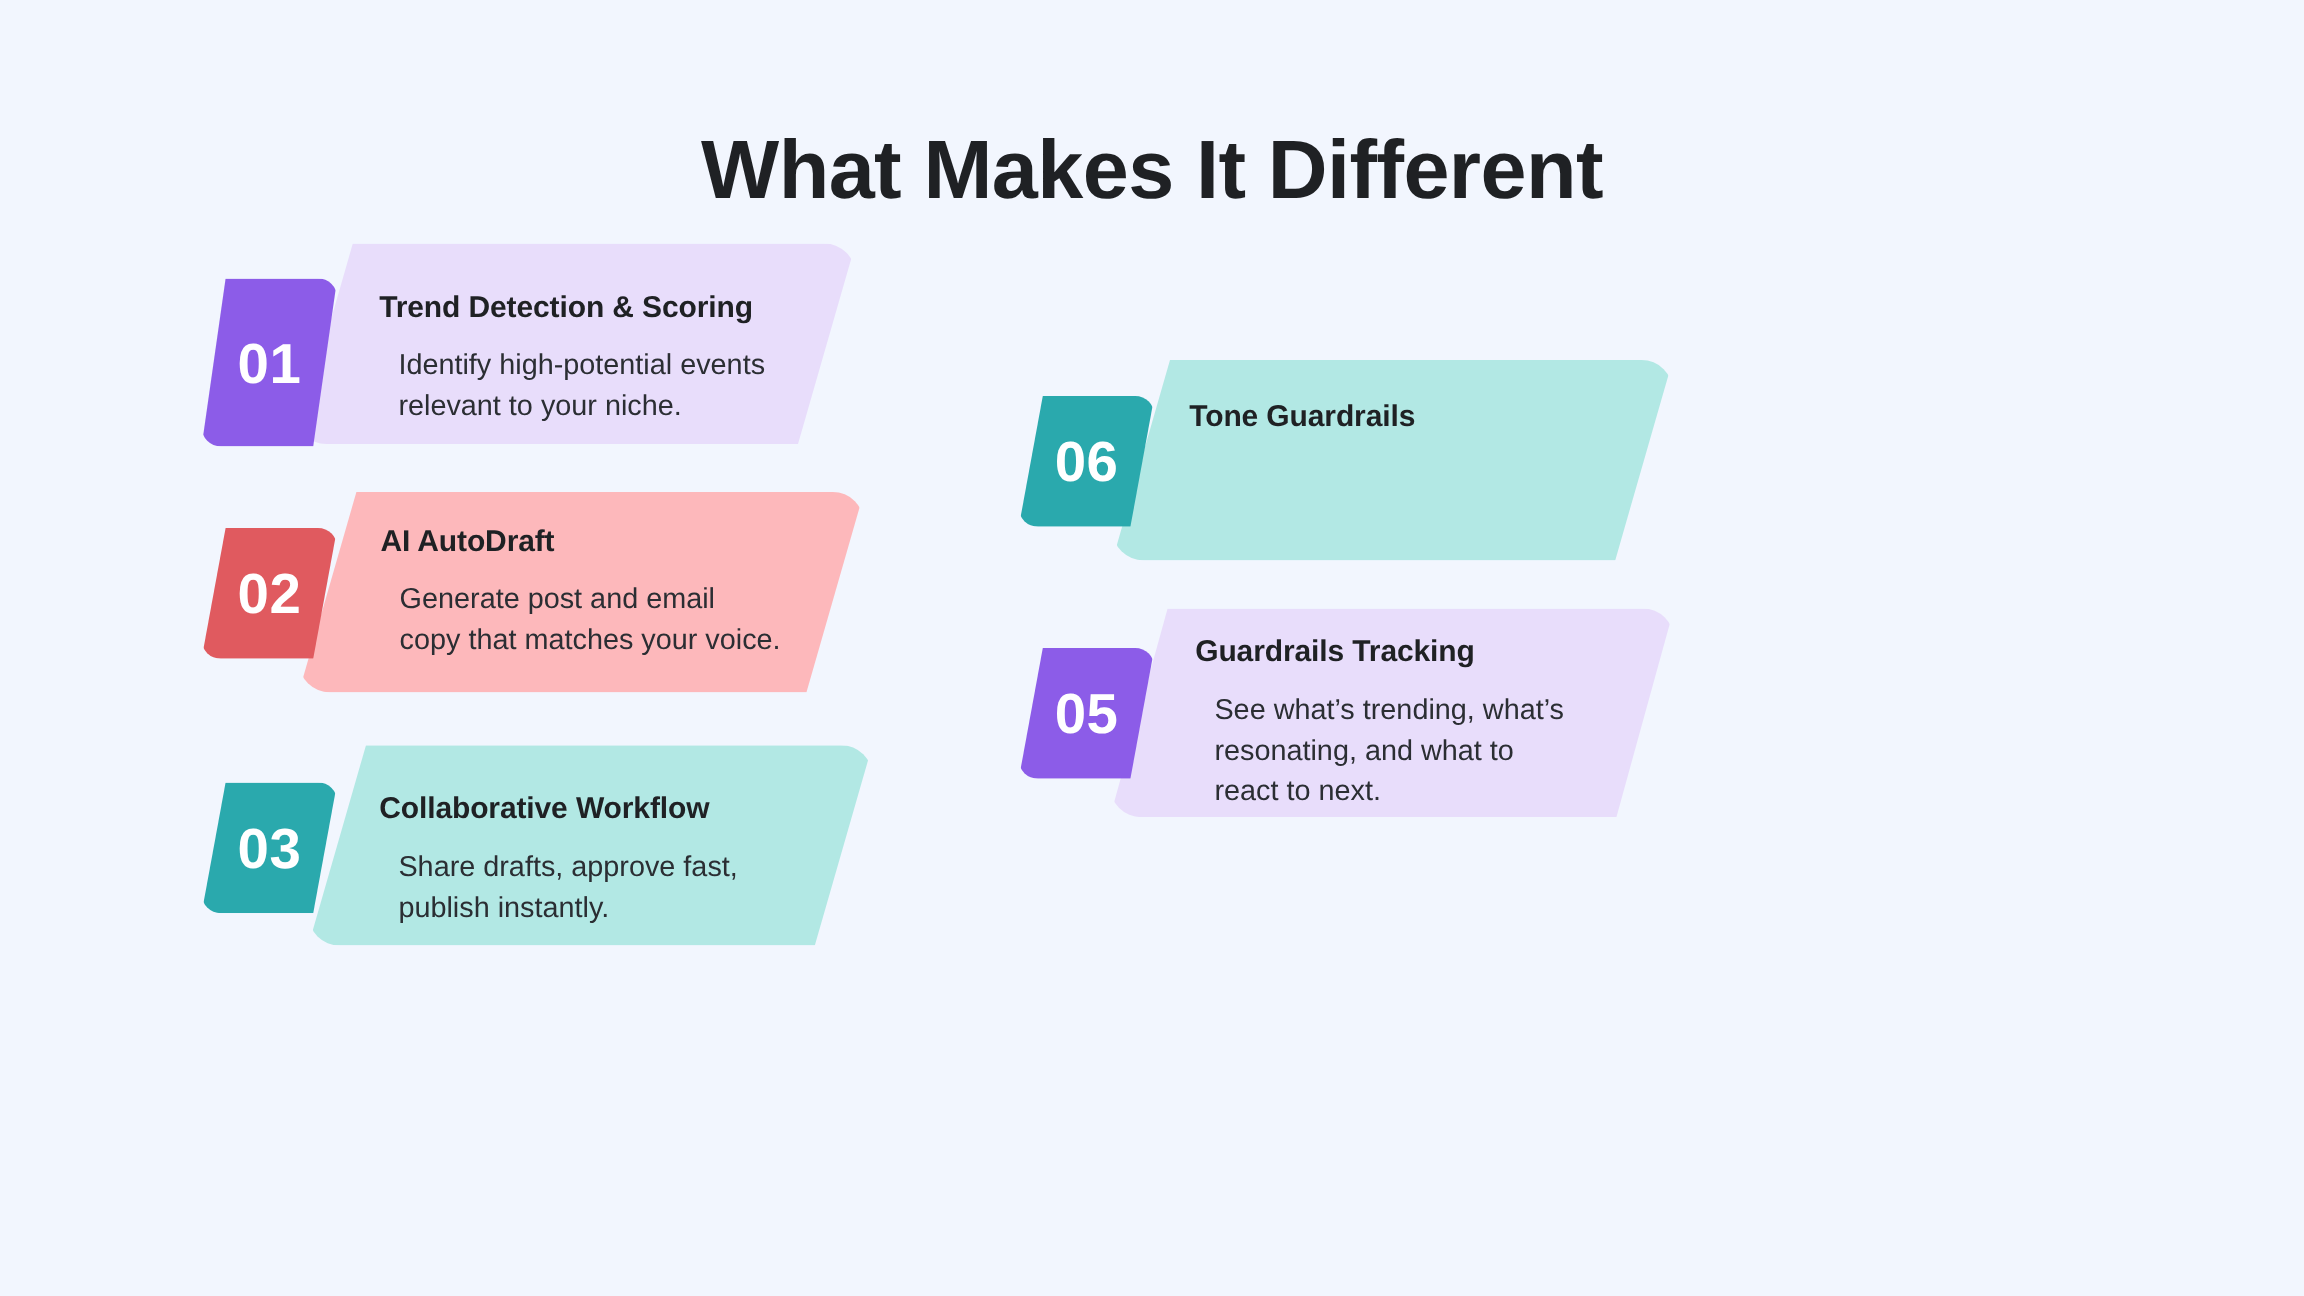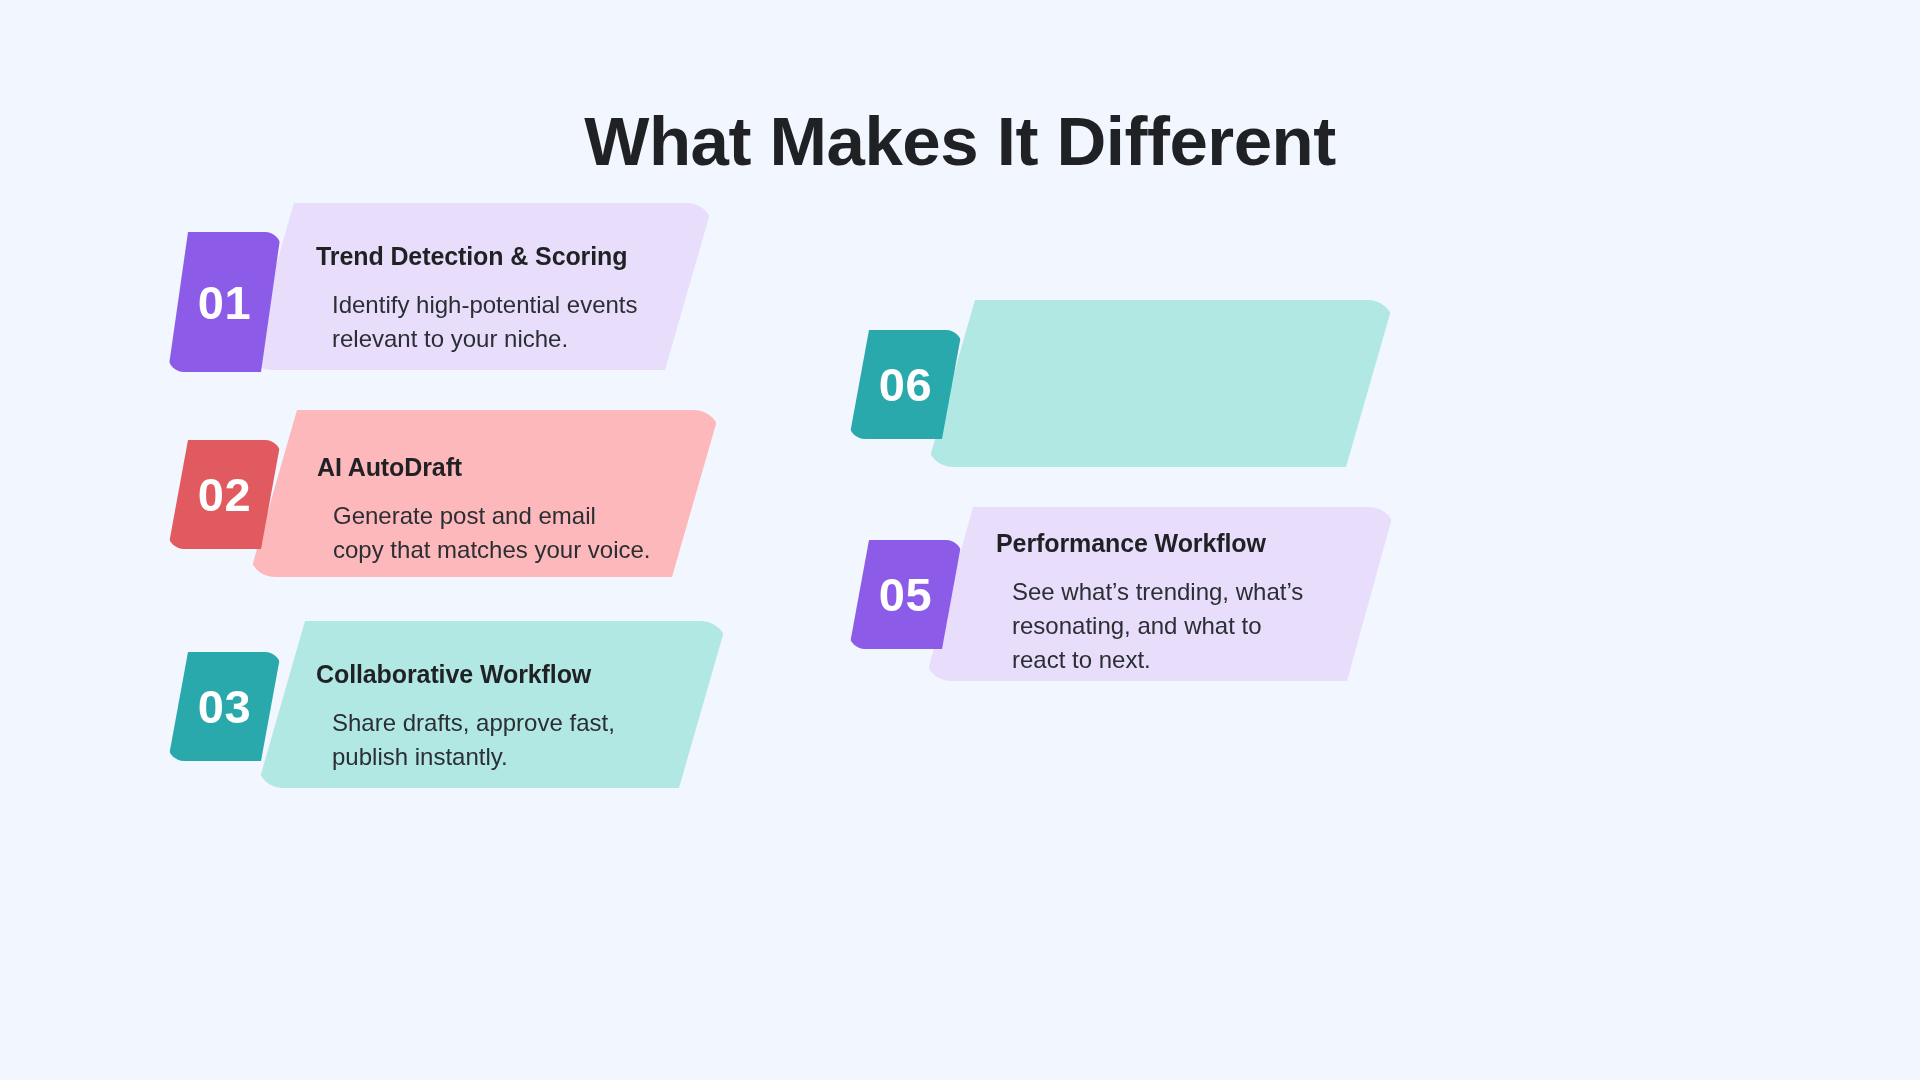--- a/index.html
+++ b/index.html
@@ -130,21 +130,21 @@
 </div>
 
 <div class="card">
   <div class="card-body" style="left:249px; top:410px; width:471px; height:167px;">
     <div class="card-body-inner" style="background: rgb(253, 184, 187);"></div>
   </div>
   <div class="card-badge" style="left:168px; top:440px; width:113px; height:109px;">
     <div class="card-badge-inner" style="background: rgb(224, 90, 95);"></div>
     <span class="card-number" style="color: rgb(255, 255, 255);">02</span>
   </div>
-  <div class="card-text" style="left:317px; top:452px; width:400px;">
+  <div class="card-text" style="left:317px; top:436px; width:400px;">
     <p class="card-heading" style="color: rgb(31, 33, 36);">AI AutoDraft</p>
     <p class="card-desc" style="color: rgb(43, 46, 51);">Generate post and email
 copy that matches your voice.</p>
   </div>
 </div>
 
 <div class="card">
   <div class="card-body" style="left:257px; top:621px; width:470px; height:167px;">
     <div class="card-body-inner" style="background: rgb(178, 232, 228);"></div>
   </div>
@@ -161,30 +161,31 @@
 
 <div class="card">
   <div class="card-body" style="left:927px; top:300px; width:467px; height:167px;">
     <div class="card-body-inner" style="background: rgb(178, 232, 228);"></div>
   </div>
   <div class="card-badge" style="left:849px; top:330px; width:113px; height:109px;">
     <div class="card-badge-inner" style="background: rgb(42, 169, 173);"></div>
     <span class="card-number" style="color: rgb(255, 255, 255);">06</span>
   </div>
   <div class="card-text" style="left:991px; top:332px; width:400px;">
+    <p class="card-heading" style="color: rgb(31, 33, 36);">Tone Guardrails</p>
   </div>
 </div>
 
 <div class="card">
   <div class="card-body" style="left:925px; top:507px; width:470px; height:174px;">
     <div class="card-body-inner" style="background: rgb(232, 221, 251);"></div>
   </div>
   <div class="card-badge" style="left:849px; top:540px; width:113px; height:109px;">
     <div class="card-badge-inner" style="background: rgb(140, 92, 232);"></div>
     <span class="card-number" style="color: rgb(255, 255, 255);">05</span>
   </div>
   <div class="card-text" style="left:996px; top:528px; width:400px;">
-    <p class="card-heading" style="color: rgb(31, 33, 36);">Performance Workflow</p>
+    <p class="card-heading" style="color: rgb(31, 33, 36);">Guardrails Tracking</p>
     <p class="card-desc" style="color: rgb(43, 46, 51);">See what’s trending, what’s
 resonating, and what to
 react to next.</p>
   </div>
 </div>
 
 </body></html>

